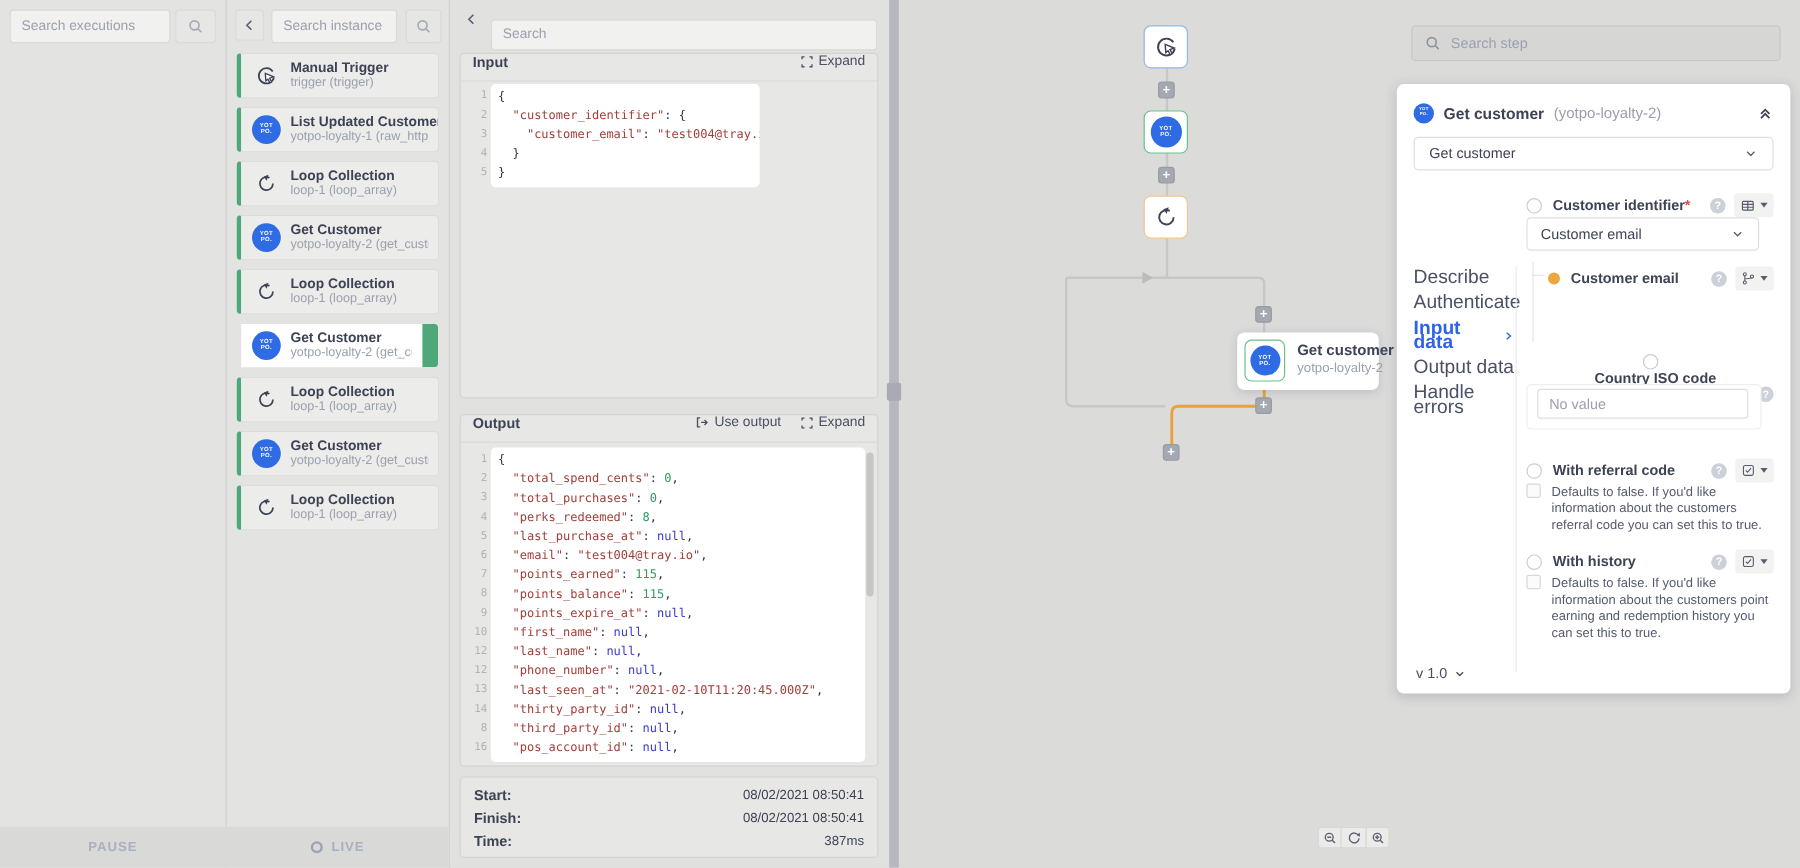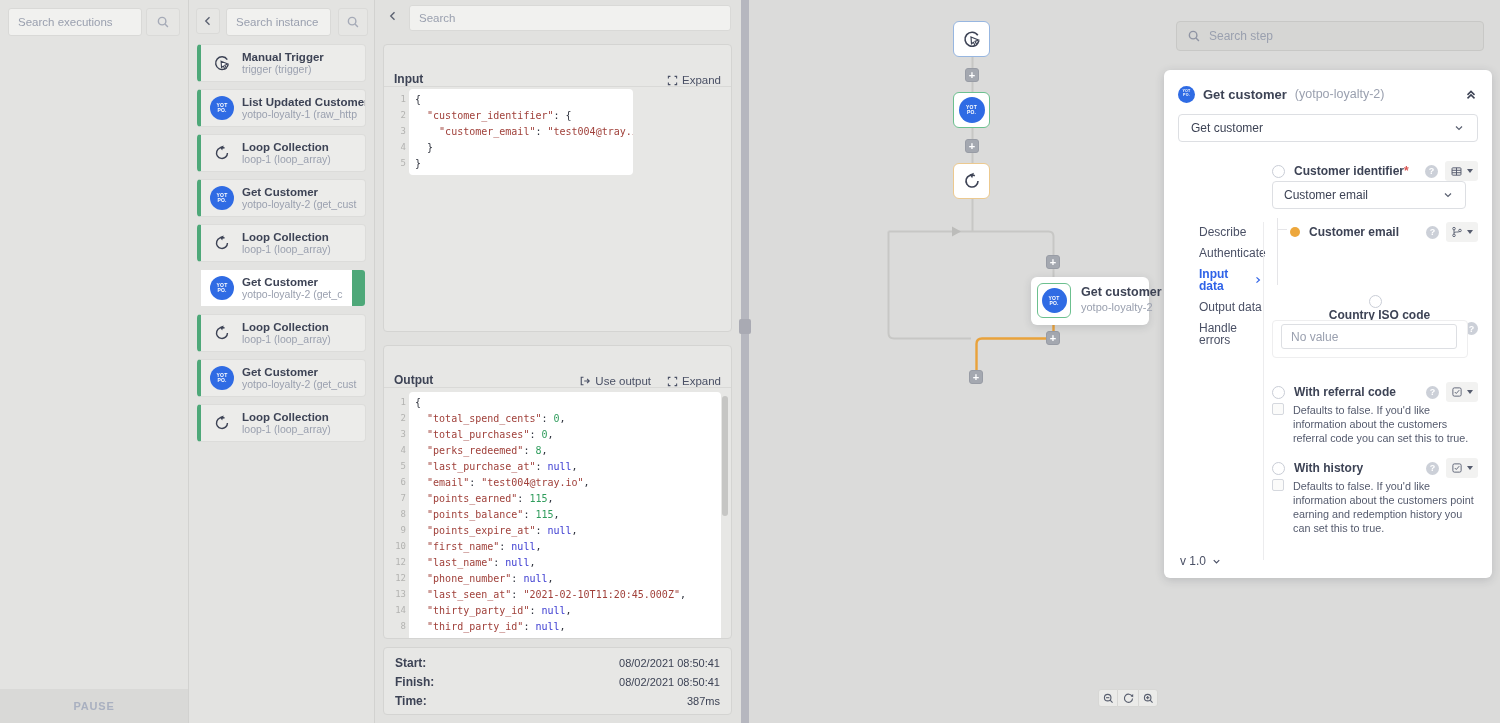--- a/index.html
+++ b/index.html
@@ -39,22 +39,22 @@
   .step-item.selected { background:#fff; border-color:#e3e3e1; }
   .step-item .s-icon { width:26px; display:flex; justify-content:center; flex:0 0 26px; }
   .step-item .s-txt { margin-left:7px; min-width:0; }
   .step-item .s-title { font-size:11.5px; font-weight:bold; color:#3d4355; white-space:nowrap; }
   .step-item .s-sub { font-size:10.5px; color:#9aa0af; white-space:nowrap; overflow:hidden; }
 
   
   #col3 { position:absolute; left:375px; top:0; bottom:0; width:366px; background:#e1e1df; }
   .dbg-card { position:absolute; left:8px; right:9px; background:#e7e7e5;
     border:1px solid #d4d4d2; border-radius:4px; overflow:hidden; }
-  .dbg-head { height:23px; display:flex; align-items:flex-end; padding:0 10px;
-    font-size:12px; font-weight:bold; color:#3d4355;margin-top:19px; }
+  .dbg-head { height:23px; display:flex; align-items:flex-start; padding:0 10px;
+    font-size:12px; font-weight:bold; color:#3d4355; }
   .dbg-act { display:flex; align-items:center; gap:4px; font-weight:normal;
     font-size:11.5px; color:#4a5065; cursor:pointer; margin-left:16px; }
   .code-wrap { position:relative; }
   .gutter { position:absolute; left:0; top:0; width:22px; text-align:right;
     font-family:"DejaVu Sans Mono", monospace; font-size:9px; color:#b3b3b1; }
   .gutter div { height:16px; line-height:16px; }
   .code-box { position:absolute; left:25px; top:0; background:#fff; border-radius:4px;
     padding:3px 6px; font-family:"DejaVu Sans Mono", monospace; font-size:10px;
     color:#30343f; white-space:pre; overflow:hidden; }
   .code-box div { height:16px; line-height:16px; }
@@ -92,22 +92,22 @@
   #step-card { position:absolute; left:1164px; top:70px; width:328px; height:508px;
     background:#fff; border-radius:6px; box-shadow:0 2px 10px rgba(40,44,60,.18); }
   .sc-head { position:absolute; left:14px; right:14px; top:14px; height:20px;
     display:flex; align-items:center; gap:8px; }
   .sc-title { font-size:13px; font-weight:bold; }
   .sc-inst { font-size:12.5px; color:#9aa0af; }
   .op-select { position:absolute; left:14px; right:14px; top:44px; height:28px;
     border:1px solid #dddfe3; border-radius:4px; display:flex; align-items:center;
     padding:0 12px; font-size:12px; color:#3d4355; cursor:pointer; justify-content:space-between; }
   .nav-col { position:absolute; left:14px; top:156px; width:84px; }
-  .nav-item { font-size:12px; color:#4a5065; margin-bottom:9px; cursor:pointer;
-    display:flex; justify-content:space-between; align-items:center; line-height:12px;margin-left:21px; }
+  .nav-item { font-size:16px; color:#4a5065; margin-bottom:9px; cursor:pointer;
+    display:flex; justify-content:space-between; align-items:center; line-height:12px; }
   .nav-item.active { color:#2e62e8; font-weight:bold; }
   .nav-sep { position:absolute; left:99px; top:152px; bottom:18px; width:1px; background:#ececee; }
   .fld-row { position:absolute; display:flex; align-items:center; left:108px; right:14px; }
   .radio { width:13px; height:13px; border:1.5px solid #c9cdd6; border-radius:50%;
     background:#fff; flex:0 0 13px; cursor:pointer; }
   .fld-lbl { font-size:12px; font-weight:bold; color:#3d4355; margin-left:9px; }
   .req { color:#d9534f; }
   .help-q { width:13px; height:13px; border-radius:50%; background:#ccd0d8; color:#fff;
     font-size:9px; font-weight:bold; display:flex; align-items:center; justify-content:center;
     margin-left:auto; cursor:pointer; flex:0 0 13px; }
@@ -280,31 +280,35 @@
               <polygon points="12.2,2.6 12.2,8.4 8.6,5.5" fill="#3d4355" transform="rotate(18 12 5)"></polygon>
             </svg>
           </span>
         </div>
         <div class="s-txt" style="">
           <div class="s-title">Loop Collection</div>
           <div class="s-sub">loop-1 (loop_array)</div>
         </div>
       </div>
     </div>
+  <div class="col-footer">
+    <span style="width:10px;height:10px;border:2.5px solid #9aa3b8;border-radius:50%;margin-right:7px;"></span>
+    <span>LIVE</span>
+  </div>
 </div>
 
 <div id="col3">
   <div class="abs" style="left:12px; top:9px; cursor:pointer;">
     <span>
       <svg width="12" height="14" viewBox="0 0 16 16">
           <path d="M10 3 L5 8 L10 13" fill="none" stroke="#5a6070" stroke-width="1.8"></path>
         </svg>
     </span>
   </div>
-  <div class="abs" style="left:34px; top:5px;">
+  <div class="abs" style="left:34px; top:16px;">
     <input class="srch-input" style="width: 322px; height: 26px;" placeholder="Search">
   </div>
 
   <div class="dbg-card" style="top:44px; height:288px;">
     <div class="dbg-head" style="border-bottom:1px solid #d9d9d7;">
       <span>Input</span>
       <span style="margin-left:auto;"></span>
       <span class="dbg-act">
         <span>
           <svg width="11" height="11" viewBox="0 0 16 16">

